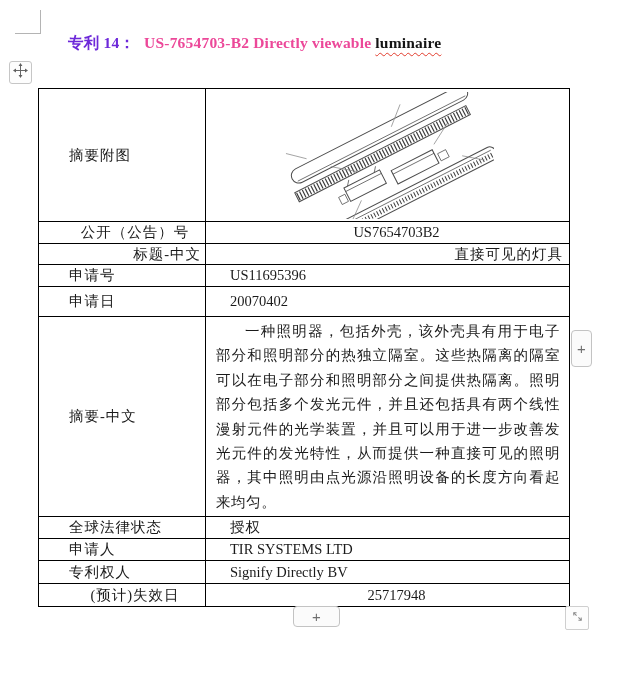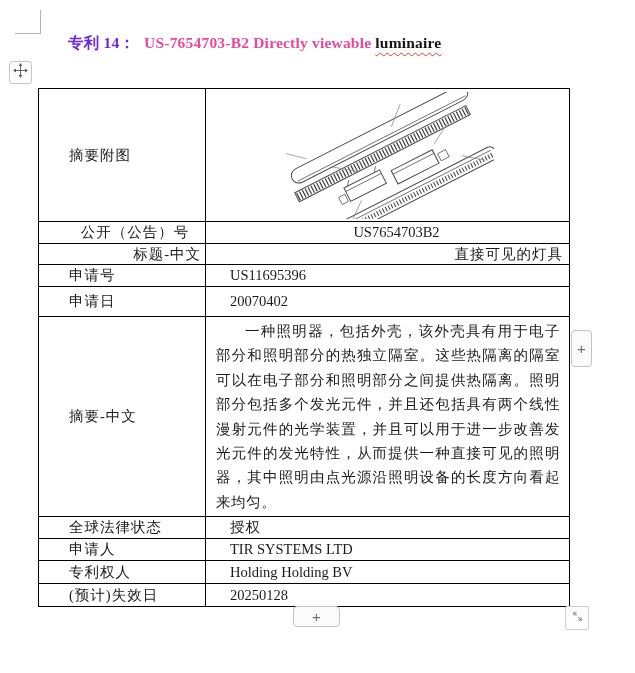--- a/index.html
+++ b/index.html
@@ -142,25 +142,25 @@
     <tr style="height:22px;">
       <td class="lbl">全球法律状态</td>
       <td class="val val-cjk">授权</td>
     </tr>
     <tr style="height:22px;padding-left:32px;">
       <td class="lbl">申请人</td>
       <td class="val">TIR SYSTEMS LTD</td>
     </tr>
     <tr style="height:23px;">
       <td class="lbl">专利权人</td>
-      <td class="val">Holding Holding BV</td>
+      <td class="val">Signify Directly BV</td>
     </tr>
-    <tr style="height:23px;">
+    <tr style="height:23px;text-align:center;">
       <td class="lbl">(预计)失效日</td>
-      <td class="val">20250128</td>
+      <td class="val">25717948</td>
     </tr>
   </tbody>
     </table>
 
   <div class="plus-btn plus-right">
     <span>+</span>
   </div>
 
   <div class="plus-btn plus-bottom">
     <span>+</span>

